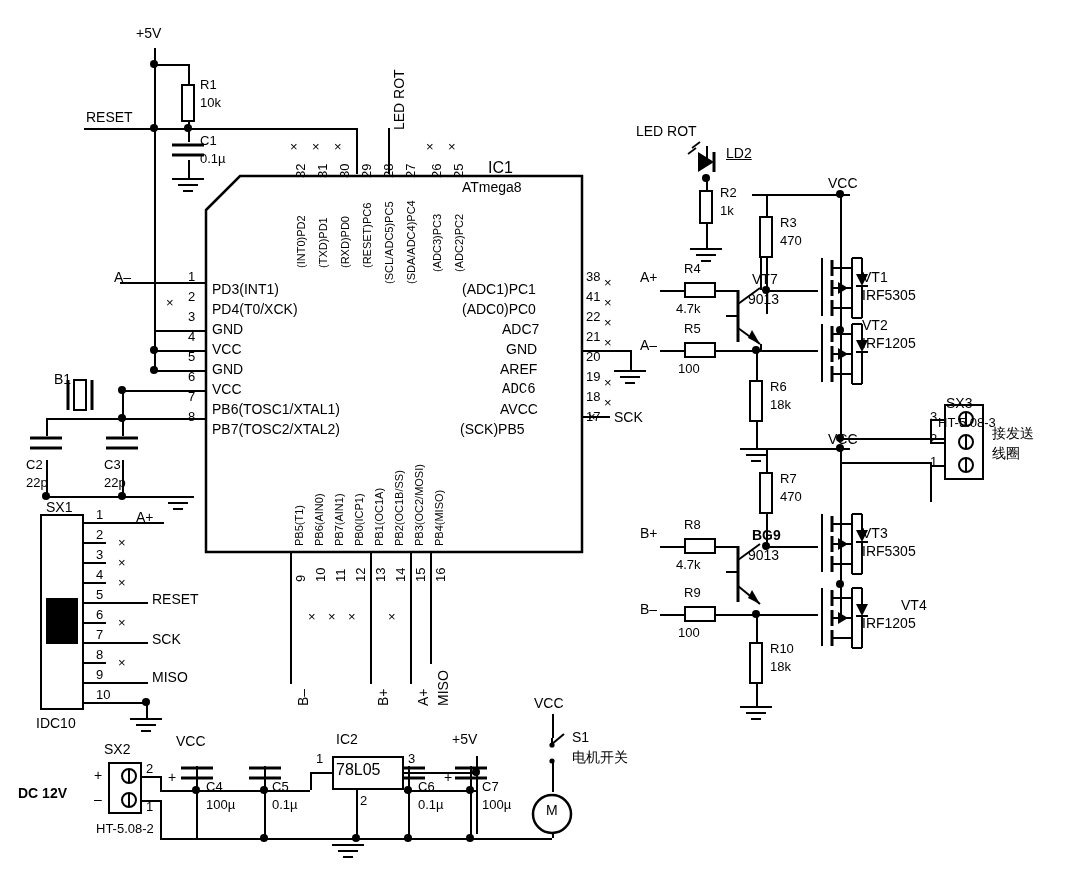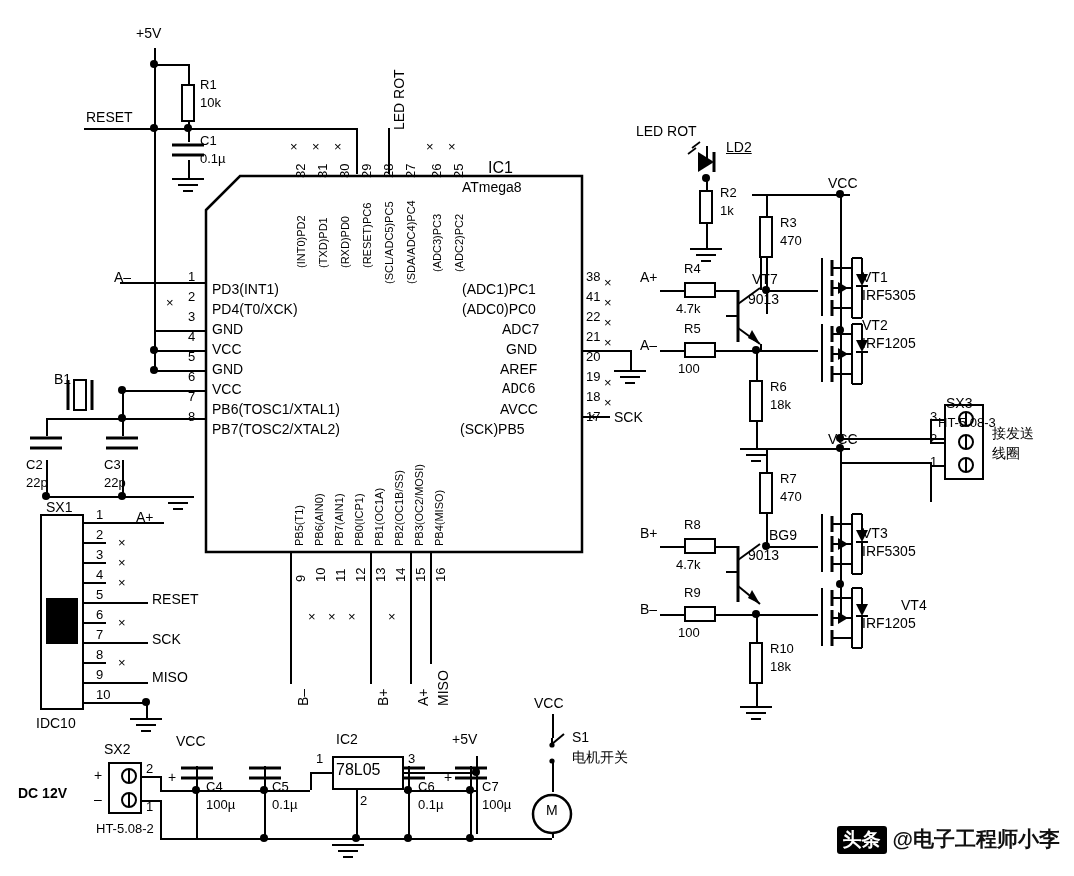--- a/index.html
+++ b/index.html
@@ -551,21 +551,21 @@
   <div class="lbl md" style="left:444px;top:770px;">+</div>
   <div class="lbl" style="left:482px;top:780px;">C7</div>
   <div class="lbl" style="left:482px;top:798px;">100µ</div>
 
   <div class="lbl md" style="left:534px;top:696px;">VCC</div>
   <div class="lbl md" style="left:572px;top:730px;">S1</div>
   <div class="lbl md" style="left:572px;top:750px;">电机开关</div>
   <div class="lbl md" style="left:546px;top:803px;">M</div>
 
   <div class="lbl md" style="left:636px;top:124px;">LED ROT</div>
-  <div class="lbl md" style="left:726px;top:140px;text-decoration:underline;">LD2</div>
+  <div class="lbl md" style="left:726px;top:146px;text-decoration:underline;">LD2</div>
   <div class="lbl" style="left:720px;top:186px;">R2</div>
   <div class="lbl" style="left:720px;top:204px;">1k</div>
 
   <div class="lbl md" style="left:828px;top:176px;">VCC</div>
   <div class="lbl" style="left:780px;top:216px;">R3</div>
   <div class="lbl" style="left:780px;top:234px;">470</div>
   <div class="lbl md" style="left:640px;top:270px;">A+</div>
   <div class="lbl" style="left:684px;top:262px;">R4</div>
   <div class="lbl" style="left:676px;top:302px;">4.7k</div>
   <div class="lbl md" style="left:640px;top:338px;">A–</div>
@@ -584,32 +584,29 @@
   <div class="lbl" style="left:780px;top:472px;">R7</div>
   <div class="lbl" style="left:780px;top:490px;">470</div>
   <div class="lbl md" style="left:640px;top:526px;">B+</div>
   <div class="lbl" style="left:684px;top:518px;">R8</div>
   <div class="lbl" style="left:676px;top:558px;">4.7k</div>
   <div class="lbl md" style="left:640px;top:602px;">B–</div>
   <div class="lbl" style="left:684px;top:586px;">R9</div>
   <div class="lbl" style="left:678px;top:626px;">100</div>
   <div class="lbl" style="left:770px;top:642px;">R10</div>
   <div class="lbl" style="left:770px;top:660px;">18k</div>
-  <div class="lbl md" style="left:769px;top:528px;">BG9</div>
+  <div class="lbl md" style="left:752px;top:528px;font-weight:bold;">BG9</div>
   <div class="lbl md" style="left:748px;top:548px;">9013</div>
   <div class="lbl md" style="left:862px;top:526px;">VT3</div>
   <div class="lbl md" style="left:862px;top:544px;">IRF5305</div>
   <div class="lbl md" style="left:901px;top:598px;">VT4</div>
   <div class="lbl md" style="left:862px;top:616px;">IRF1205</div>
 
   <div class="lbl md" style="left:946px;top:396px;">SX3</div>
   <div class="lbl" style="left:938px;top:416px;">HT-5.08-3</div>
   <div class="lbl" style="left:930px;top:410px;">3</div>
   <div class="lbl" style="left:930px;top:432px;">2</div>
   <div class="lbl" style="left:930px;top:455px;">1</div>
   <div class="lbl md" style="left:992px;top:426px;">接发送</div>
   <div class="lbl md" style="left:992px;top:446px;">线圈</div>
 
-  <div class="wm">
-    <span class="wmlogo">头条</span><span>@电子工程师小李</span>
-  </div>
 
 </div>
 
 </body></html>

